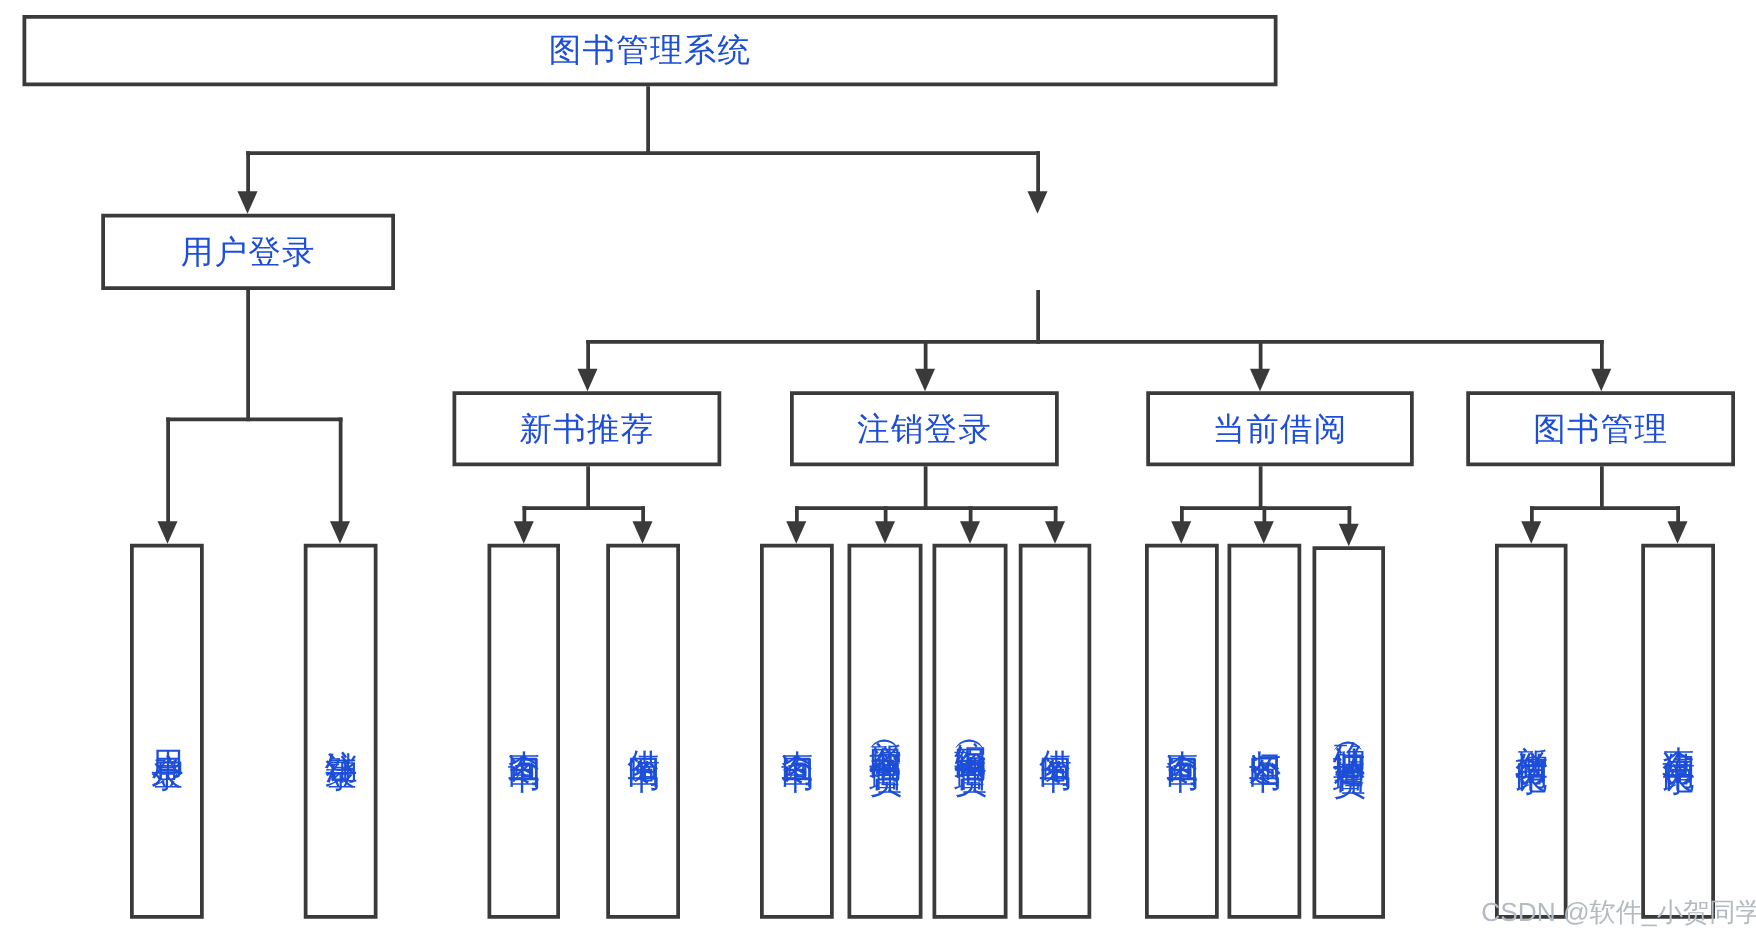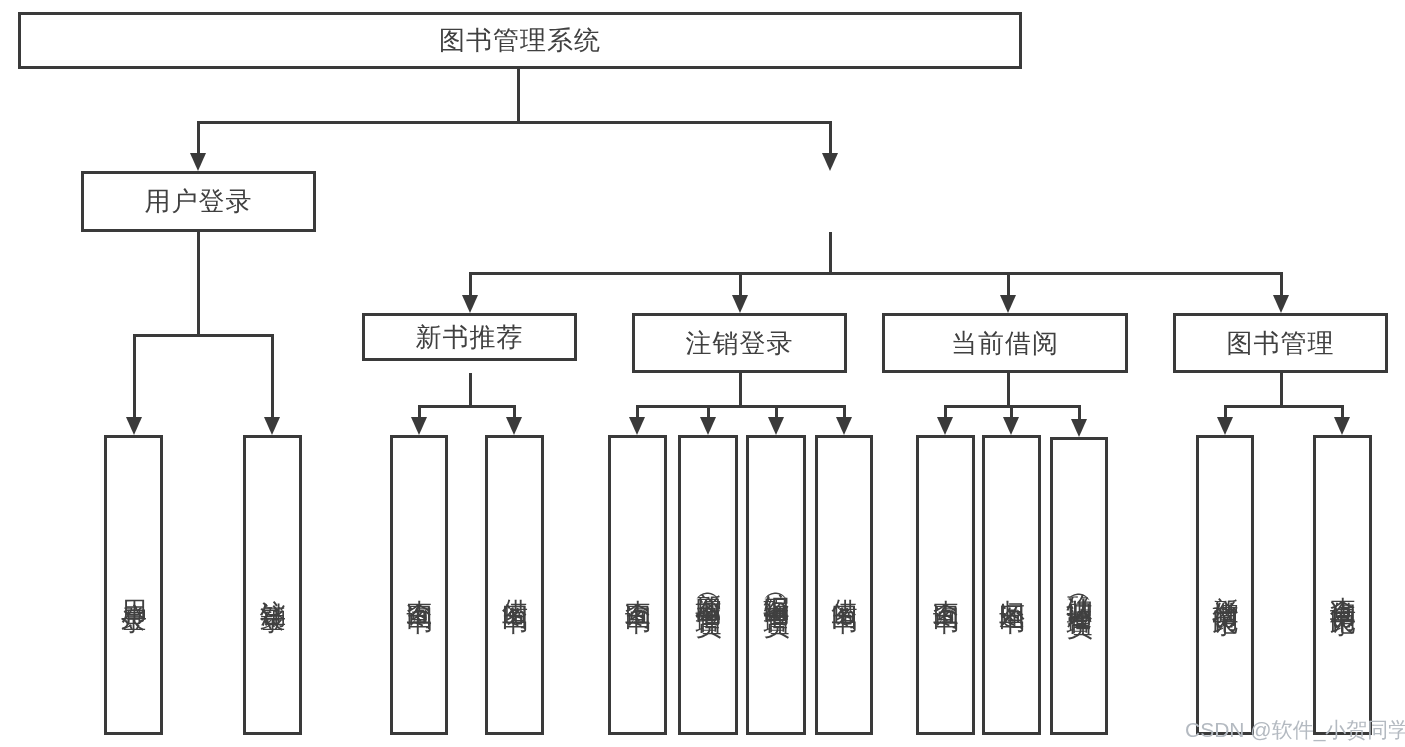--- a/index.html
+++ b/index.html
@@ -2,21 +2,21 @@
 <html><head>
 <meta charset="utf-8">
 <style>
   html,body{margin:0;padding:0;background:#fff;}
   .canvas{
     position:relative;width:1405px;height:747px;background:#ffffff;
     font-family:"Liberation Sans","DejaVu Sans",sans-serif;overflow:hidden;
   }
   .box{
     position:absolute;box-sizing:border-box;border:3px solid #3a3a3a;background:#fff;
-    display:flex;align-items:center;justify-content:center;color:#404040;
+    display:flex;align-items:center;justify-content:center;color:#1d4ed8;
   }
   .hnode{font-size:26px;}
   .hnode span{letter-spacing:1px;white-space:nowrap;}
   .vnode{font-size:26px;}
   .vnode span{
     writing-mode:vertical-rl;text-orientation:mixed;
     letter-spacing:3px;line-height:1.15;white-space:nowrap;
   }
   .line{position:absolute;background:#3a3a3a;}
   .arrow{
@@ -35,27 +35,27 @@
 <div class="canvas">
 
   <div class="box hnode" style="left:18px;top:12px;width:1004px;height:57px">
     <span>图书管理系统</span>
   </div>
 
   <div class="box hnode" style="left:81px;top:171px;width:235px;height:61px">
     <span>用户登录</span>
   </div>
 
-  <div class="box hnode" style="left:362px;top:313px;width:215px;height:48px">
+  <div class="box hnode" style="left:362px;top:313px;width:215px;height:60px">
     <span>新书推荐</span>
   </div>
   <div class="box hnode" style="left:632px;top:313px;width:215px;height:60px">
     <span>注销登录</span>
   </div>
-  <div class="box hnode" style="left:882px;top:313px;width:246px;height:60px">
+  <div class="box hnode" style="left:917px;top:313px;width:214px;height:60px">
     <span>当前借阅</span>
   </div>
   <div class="box hnode" style="left:1173px;top:313px;width:215px;height:60px">
     <span>图书管理</span>
   </div>
 
   <div class="box vnode" style="left:104px;top:435px;width:59px;height:300px">
     <span>用户登录</span>
   </div>
   <div class="box vnode" style="left:243px;top:435px;width:59px;height:300px">

